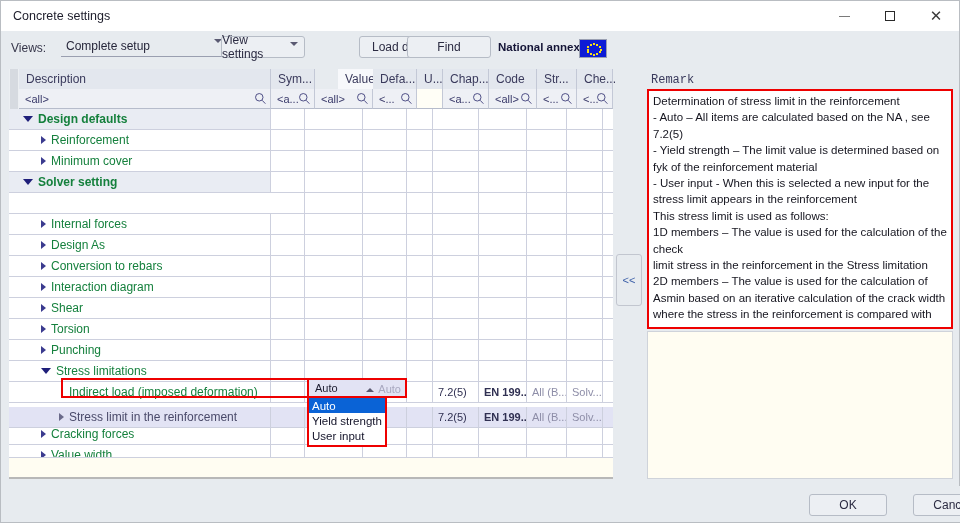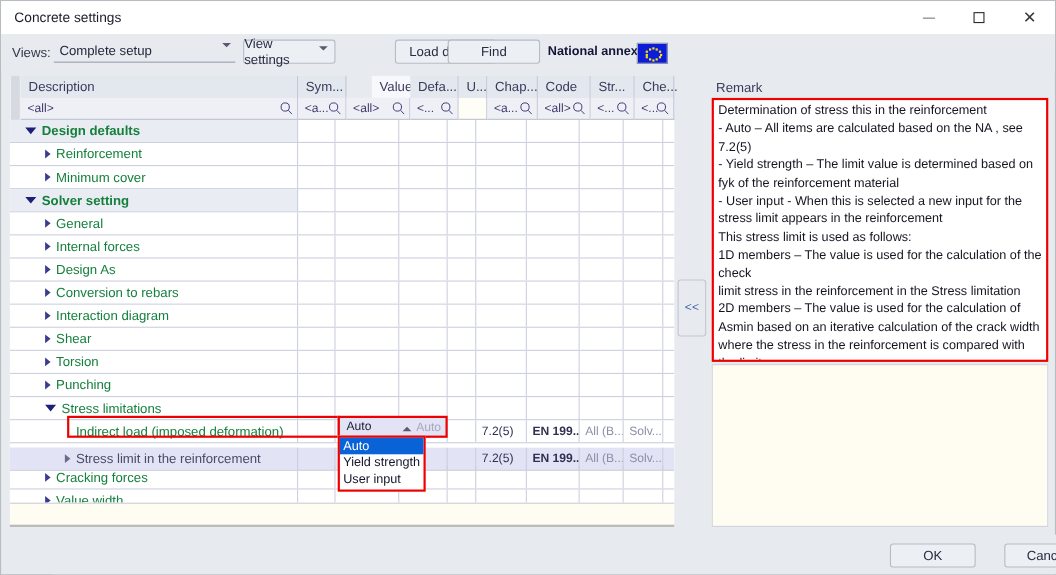--- a/index.html
+++ b/index.html
@@ -35,21 +35,21 @@
   .glyph-max{display:block;width:10px;height:10px;border:1.4px solid #2a2a2a;box-sizing:border-box;}
   .glyph-close{font-size:15px;line-height:1;color:#3a3a3a;font-family:"DejaVu Sans",sans-serif;}
 
   
   .toolbar{
     position:absolute;left:0;top:30px;width:100%;height:34px;
     background:#e7ebef;
   }
   .lbl-views{position:absolute;left:10px;top:10px;font-size:12px;color:#36364a;}
   .views-combo{
-    position:absolute;left:48px;top:6px;width:165px;height:20px;
+    position:absolute;left:60px;top:6px;width:165px;height:20px;
     border-bottom:1px solid #9a9fb0;box-sizing:border-box;
   }
   .views-combo .val{position:absolute;left:5px;top:2px;font-size:12px;color:#26263a;}
   .views-combo .arr{position:absolute;right:4px;top:6px;}
   .caret-down{
     width:0;height:0;border-left:4px solid transparent;border-right:4px solid transparent;
     border-top:4px solid #5a5a72;
   }
   .caret-up{
     width:0;height:0;border-left:4px solid transparent;border-right:4px solid transparent;
@@ -139,21 +139,21 @@
 
   
   .collapse{
     position:absolute;left:615px;top:253px;width:26px;height:52px;
     background:#e7ebef;border:1px solid #c2c6cf;border-radius:3px;
     display:flex;align-items:center;justify-content:center;
     font-size:11px;color:#3c5fa8;box-sizing:border-box;
   }
 
   
-  .remark-title{position:absolute;left:650px;top:72px;font-size:12px;color:#3a3a5c;}
+  .remark-title{position:absolute;left:650px;top:72px;font-size:12px;color:#3a3a5c;font-family:Liberation Mono, monospace;}
   .remark-box{
     position:absolute;left:646px;top:88px;width:306px;height:240px;
     background:#ffffff;border:2px solid #ee0000;box-sizing:border-box;
     padding:2px 4px;overflow:hidden;
   }
   .remark-box p{margin:0;font-size:11.5px;line-height:16.4px;color:#15151f;}
   .remark-lower{
     position:absolute;left:646px;top:330px;width:306px;height:148px;
     background:#fffdf2;border:1px solid #cfd3da;box-sizing:border-box;
   }
@@ -390,25 +390,20 @@
           <div class="cell" style="left: 252px; width: 44px;"></div>
           <div class="cell" style="left: 296px; width: 58px;"></div>
           <div class="cell" style="left: 354px; width: 44px;"></div>
           <div class="cell" style="left: 398px; width: 26px;"></div>
           <div class="cell" style="left: 424px; width: 46px;"></div>
           <div class="cell" style="left: 470px; width: 48px;"></div>
           <div class="cell" style="left: 518px; width: 40px;"></div>
           <div class="cell" style="left: 558px; width: 36px;"></div>
         </div>
         <div class="row" style="top: 84px;">
-          <div class="desc">
-            <span style="display:inline-block;width:32px"></span>
-            <span class="tri closed"></span>
-            <span style="">General</span>
-          </div>
           <div class="cell" style="left: 252px; width: 44px;"></div>
           <div class="cell" style="left: 296px; width: 58px;"></div>
           <div class="cell" style="left: 354px; width: 44px;"></div>
           <div class="cell" style="left: 398px; width: 26px;"></div>
           <div class="cell" style="left: 424px; width: 46px;"></div>
           <div class="cell" style="left: 470px; width: 48px;"></div>
           <div class="cell" style="left: 518px; width: 40px;"></div>
           <div class="cell" style="left: 558px; width: 36px;"></div>
         </div>
         <div class="row" style="top: 105px;">
@@ -628,21 +623,21 @@
   <div class="dropdown" id="ddlist">
       <div class="dd-item act">Auto</div>
       <div class="dd-item">Yield strength</div>
       <div class="dd-item">User input</div>
     </div>
 
   <div class="collapse">&lt;&lt;</div>
 
   <div class="remark-title">Remark</div>
   <div class="remark-box" id="remarkbox">
-      <p>Determination of stress this in the reinforcement</p>
+      <p>Determination of stress limit in the reinforcement</p>
       <p>- Auto – All items are calculated based on the NA , see</p>
       <p>7.2(5)</p>
       <p>- Yield strength – The limit value is determined based on</p>
       <p>fyk of the reinforcement material</p>
       <p>- User input - When this is selected a new input for the</p>
       <p>stress limit appears in the reinforcement</p>
       <p>This stress limit is used as follows:</p>
       <p>1D members – The value is used for the calculation of the</p>
       <p>check</p>
       <p>limit stress in the reinforcement in the Stress limitation</p>

